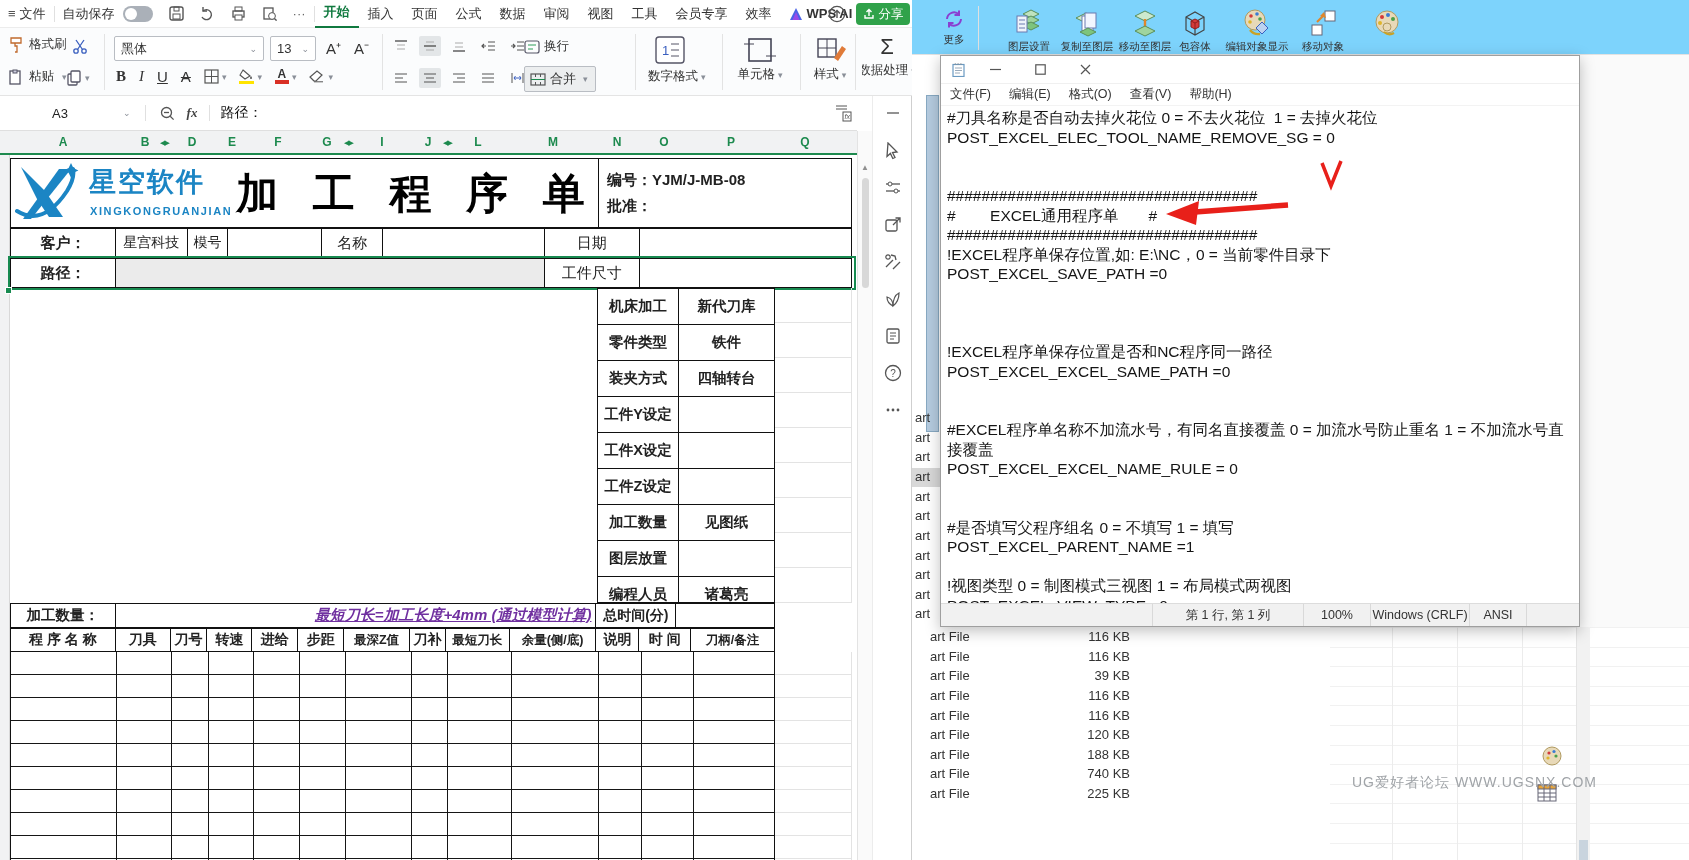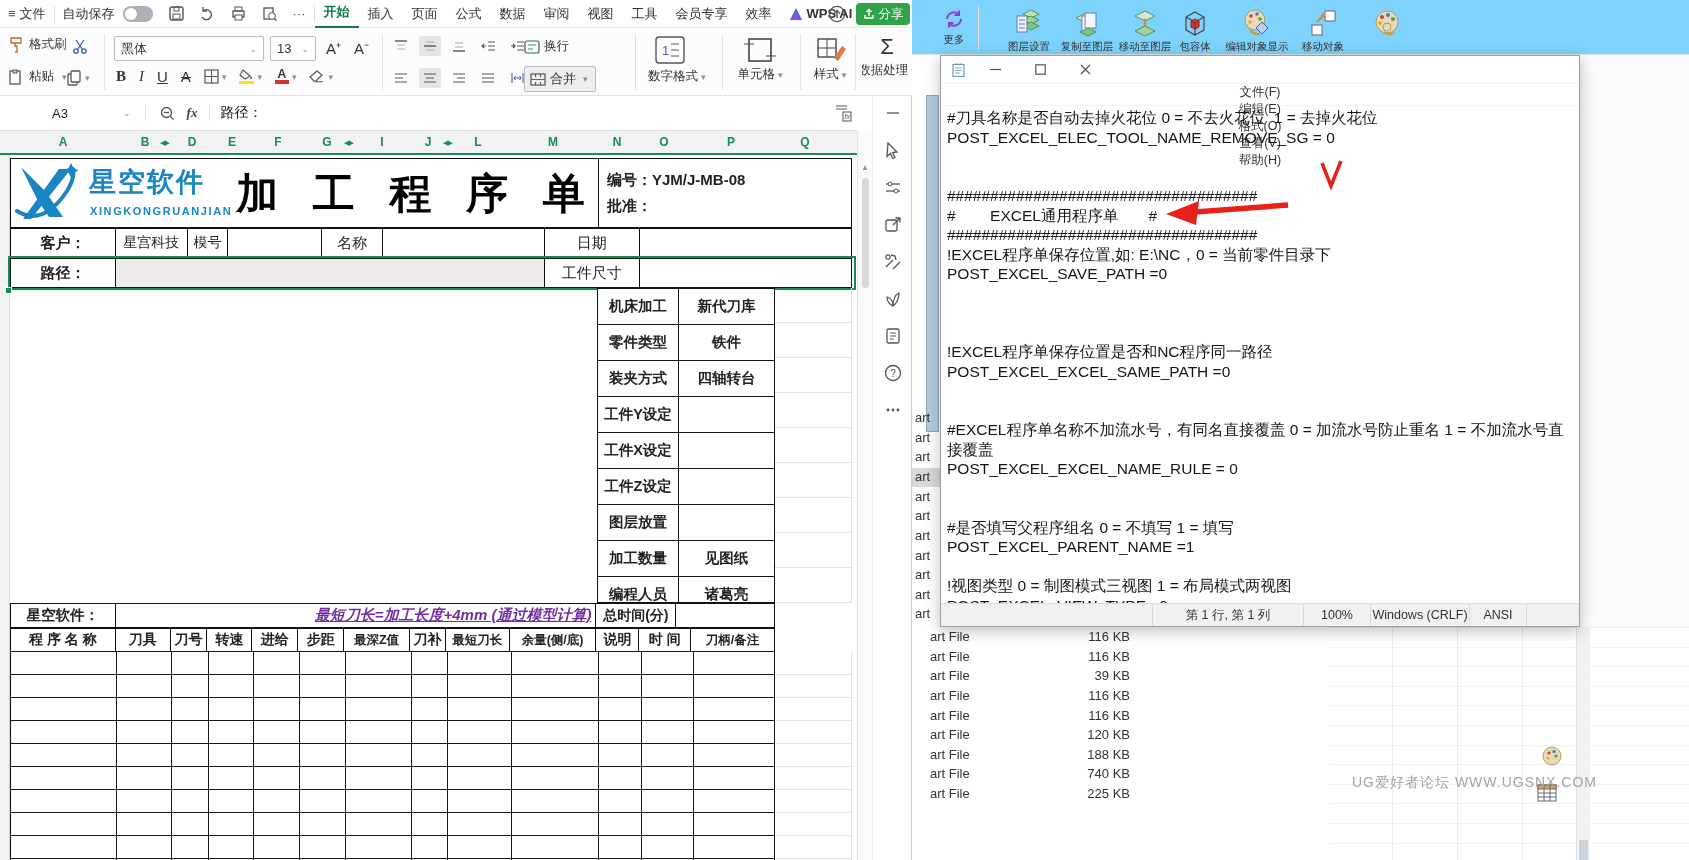--- a/index.html
+++ b/index.html
@@ -66,21 +66,21 @@
   .fsize{width:110px;text-align:right;}
   .rgrid{left:1330px;top:627px;width:359px;height:233px;background:
          repeating-linear-gradient(to bottom,#f1f1f1 0 1px,transparent 1px 19.6px);}
   .rgv{position:absolute;top:0;bottom:0;width:1px;background:#ececec;}
   .watermark{left:1352px;top:774px;font-size:14px;color:#a0a4a8;letter-spacing:1px;white-space:nowrap;}
   
   .notepad{left:940px;top:55px;width:640px;height:572px;background:#fff;border:1px solid #9f9f9f;
            box-shadow:0 4px 14px rgba(0,0,0,.25);}
   .np-title{height:27px;display:flex;align-items:center;border-bottom:1px solid #f0f0f0;}
   .np-btn{width:45px;height:27px;display:flex;align-items:center;justify-content:center;color:#555;font-size:12px;}
-  .np-menu{height:21px;display:flex;align-items:center;font-size:12.5px;color:#333;border-bottom:1px solid #f3f3f3;flex-direction:column;}
+  .np-menu{height:21px;display:flex;align-items:center;font-size:12.5px;color:#333;border-bottom:1px solid #f3f3f3;}
   .np-menu span{padding:0 9px;}
   .np-text{position:absolute;left:0;top:48px;right:0;bottom:22px;overflow:hidden;}
   .np-text pre{margin:0;padding:4px 2px 0 6px;font-family:"Liberation Sans",sans-serif;
                font-size:15.5px;line-height:19.5px;color:#151515;white-space:pre-wrap;word-break:break-all;}
   .np-status{position:absolute;left:0;right:0;bottom:0;height:22px;background:#f1f1f1;border-top:1px solid #dcdcdc;
              display:flex;align-items:center;font-size:12.5px;color:#333;}
   .np-cell{height:100%;display:flex;align-items:center;justify-content:center;border-left:1px solid #d9d9d9;}
   
   .anno-text{left:1292px;top:194px;font-size:29px;font-weight:bold;color:#e8201a;letter-spacing:5px;white-space:nowrap;}
 </style>
@@ -499,37 +499,37 @@
       </div>
     <div class="inforow">
         <div class="lab">工件X设定</div>
         <div class="val"></div>
       </div>
     <div class="inforow">
         <div class="lab">工件Z设定</div>
         <div class="val"></div>
       </div>
     <div class="inforow">
+        <div class="lab">加工数量</div>
+        <div class="val">见图纸</div>
+      </div>
+    <div class="inforow">
         <div class="lab">图层放置</div>
         <div class="val"></div>
-      </div>
-    <div class="inforow">
-        <div class="lab">加工数量</div>
-        <div class="val">见图纸</div>
       </div>
     <div class="inforow">
         <div class="lab">编程人员</div>
         <div class="val">诸葛亮</div>
       </div>
   </div>
 
   <div class="abs" style="left:775px;top:288px;width:77px;height:315px;border-right:1px solid #e3e3e3;background:repeating-linear-gradient(to bottom,transparent 0 34px,#e3e3e3 34px 35px);"></div>
 
   <div class="abs blk cellrow" style="left:10px;top:603px;width:765px;height:25px;">
-    <div class="c bold" style="width:105px;font-size:14.5px;">星空软件：</div>
+    <div class="c bold" style="width:105px;font-size:14.5px;">加工数量：</div>
     <div class="c" style="width:482px;justify-content:flex-end;padding-right:4px;">
         <span class="purple">最短刀长=加工长度+4mm (通过模型计算)</span>
       </div>
     <div class="c" style="width:80px;font-size:14px;font-weight:600;">总时间(分)</div>
     <div class="c" style="width:98px;"></div>
   </div>
 
   <div class="abs blk cellrow" style="left:10px;top:628px;width:765px;height:24px;">
     <div class="phc" style="width:105px;">程 序 名 称</div>
     <div class="phc" style="width:55px;">刀具</div>

